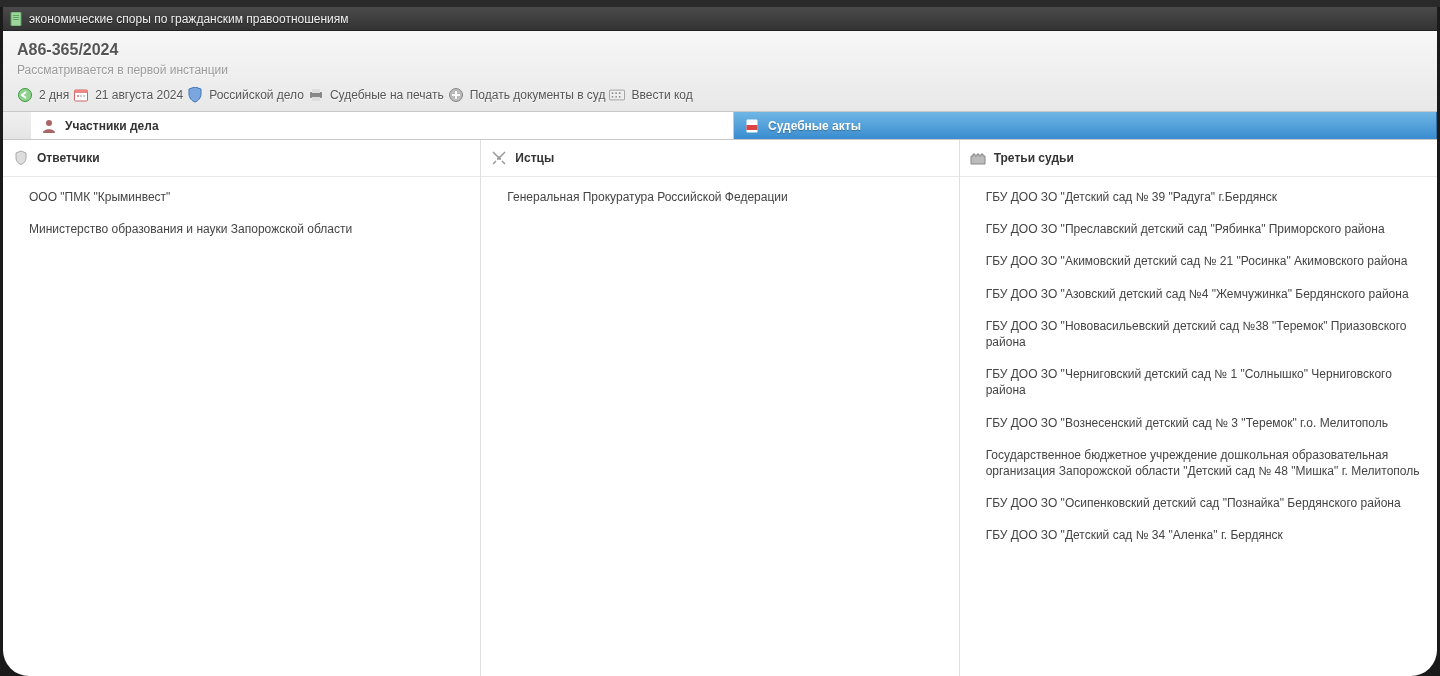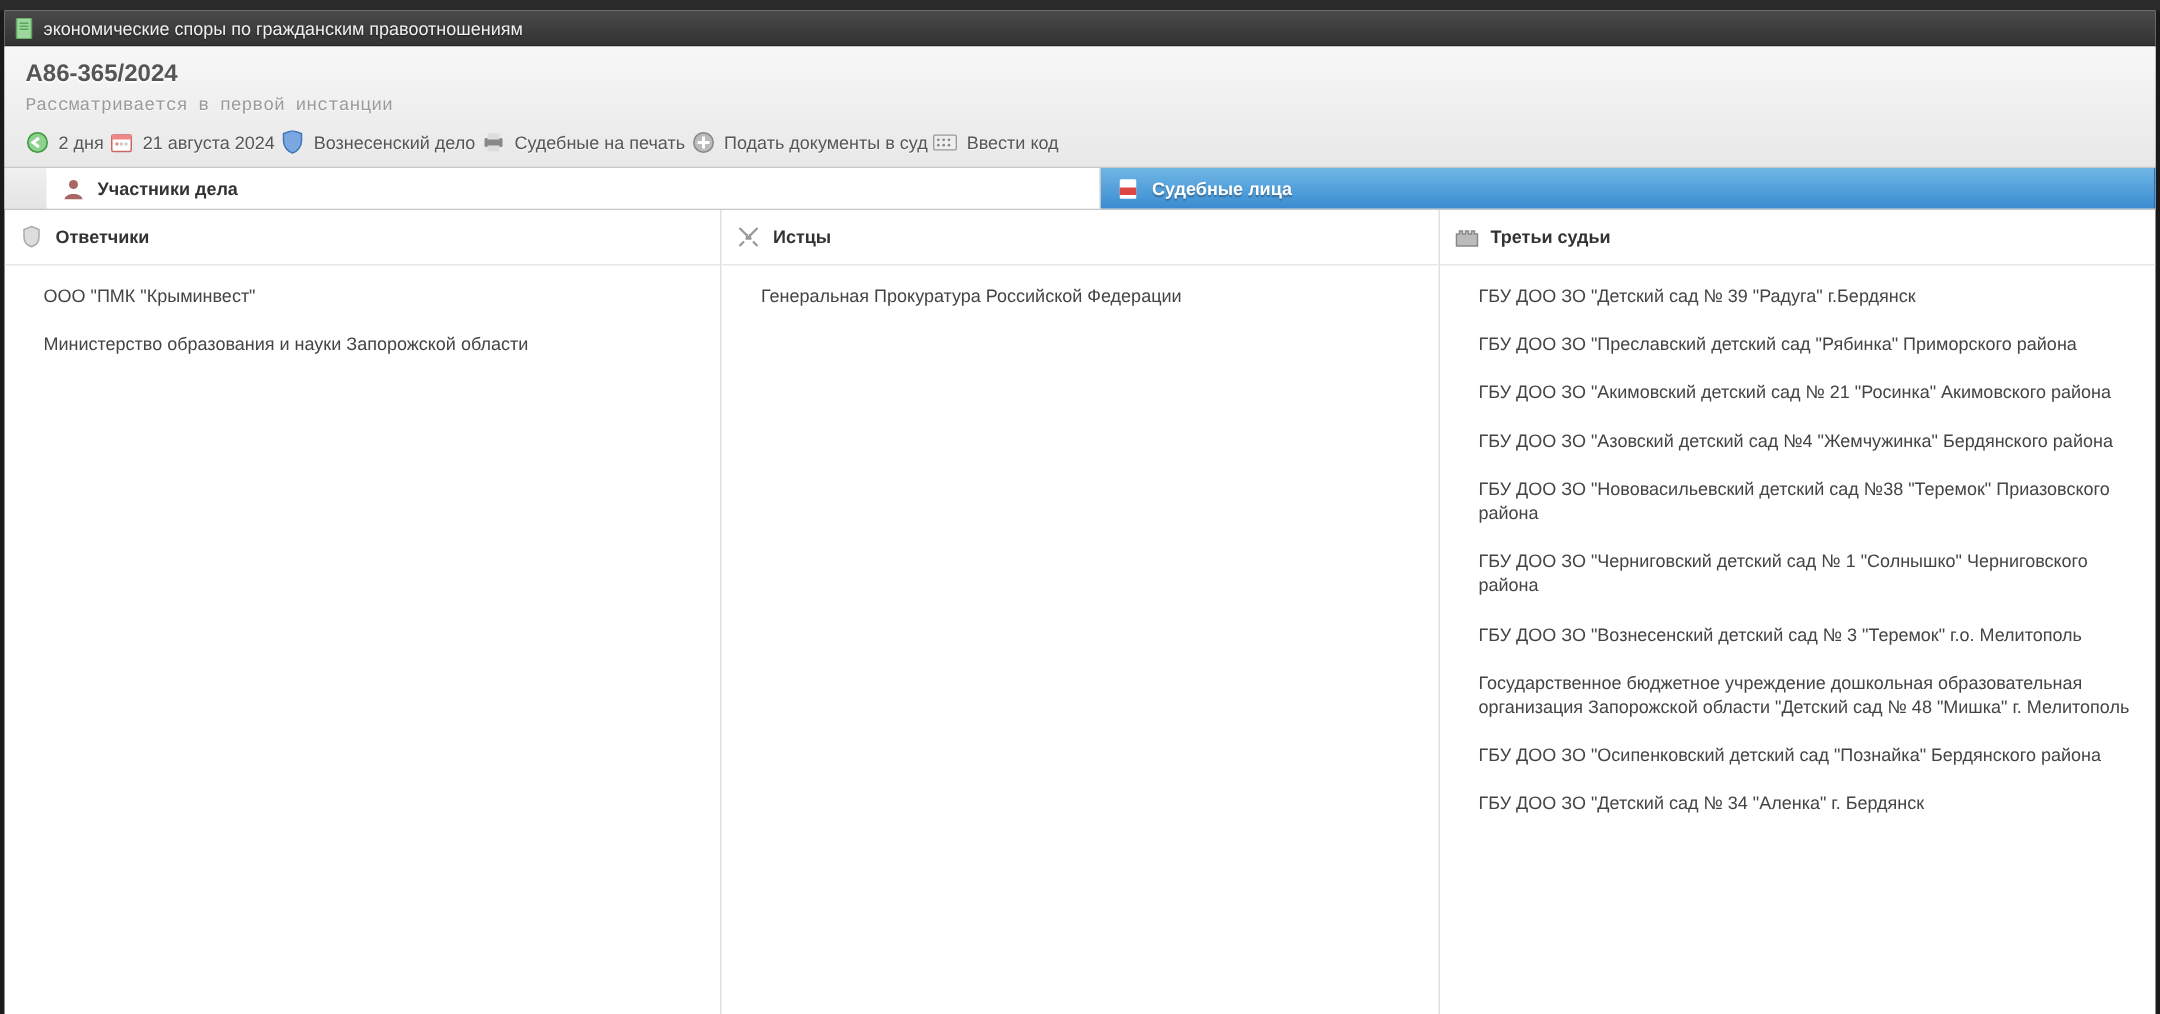--- a/index.html
+++ b/index.html
@@ -19,20 +19,21 @@
   }
   .app-window {
     position: absolute;
     top: 7px;
     left: 3px;
     right: 3px;
     bottom: 0;
     background: #fff;
     display: flex;
     flex-direction: column;
+    border-radius: 26px;
   }
   .title-bar {
     height: 24px;
     background: linear-gradient(#4a4a4a, #333);
     display: flex;
     align-items: center;
     padding: 0 6px;
     gap: 6px;
     color: #f0f0f0;
     font-size: 12px;
@@ -56,21 +57,20 @@
     font-weight: bold;
     color: #555;
     text-shadow: 0 1px 0 #fff;
     margin-bottom: 4px;
   }
   .case-status {
     font-size: 12px;
     color: #9a9a9a;
     text-shadow: 0 1px 0 #fff;
     margin-bottom: 10px;
-    font-family: Liberation Mono, monospace;
   }
   .case-toolbar {
     display: flex;
     align-items: center;
     gap: 4px;
   }
   .toolbar-item {
     display: inline-flex;
     align-items: center;
     gap: 6px;
@@ -221,21 +221,21 @@
         </span>
         <span>21 августа 2024</span>
       </span>
 
       <span class="toolbar-item">
         <span class="ti-icon">
           <svg width="14" height="16" viewBox="0 0 14 16">
               <path d="M7 0 L13 2 V7 C13 11 10 14 7 15 C4 14 1 11 1 7 V2 Z" fill="#7aa7e0" stroke="#3f76b8"></path>
             </svg>
         </span>
-        <span>Вознесенский дело</span>
+        <span>Российской дело</span>
       </span>
 
       <span class="toolbar-item">
         <span class="ti-icon">
           <svg width="16" height="14" viewBox="0 0 16 14">
               <rect x="2" y="4" width="12" height="6" rx="1" fill="#888"></rect>
               <rect x="4" y="1" width="8" height="4" fill="#ddd"></rect>
               <rect x="4" y="9" width="8" height="4" fill="#ddd"></rect>
             </svg>
         </span>
@@ -280,21 +280,21 @@
       </span>
       <span>Участники дела</span>
     </div>
     <div class="tab inactive">
       <span class="tab-icon">
         <svg width="12" height="14" viewBox="0 0 12 14">
             <rect x="0.5" y="0.5" width="11" height="13" rx="1" fill="#fff"></rect>
             <rect x="0.5" y="6" width="11" height="5" fill="#d44"></rect>
           </svg>
       </span>
-      <span>Судебные лица</span>
+      <span>Судебные акты</span>
     </div>
   </div>
 
   <div class="body-scroll-wrap">
     <div class="body-scroll">
       <div class="participants">
 
         <div class="part-col">
           <div class="part-header">
             <span class="ph-icon">

